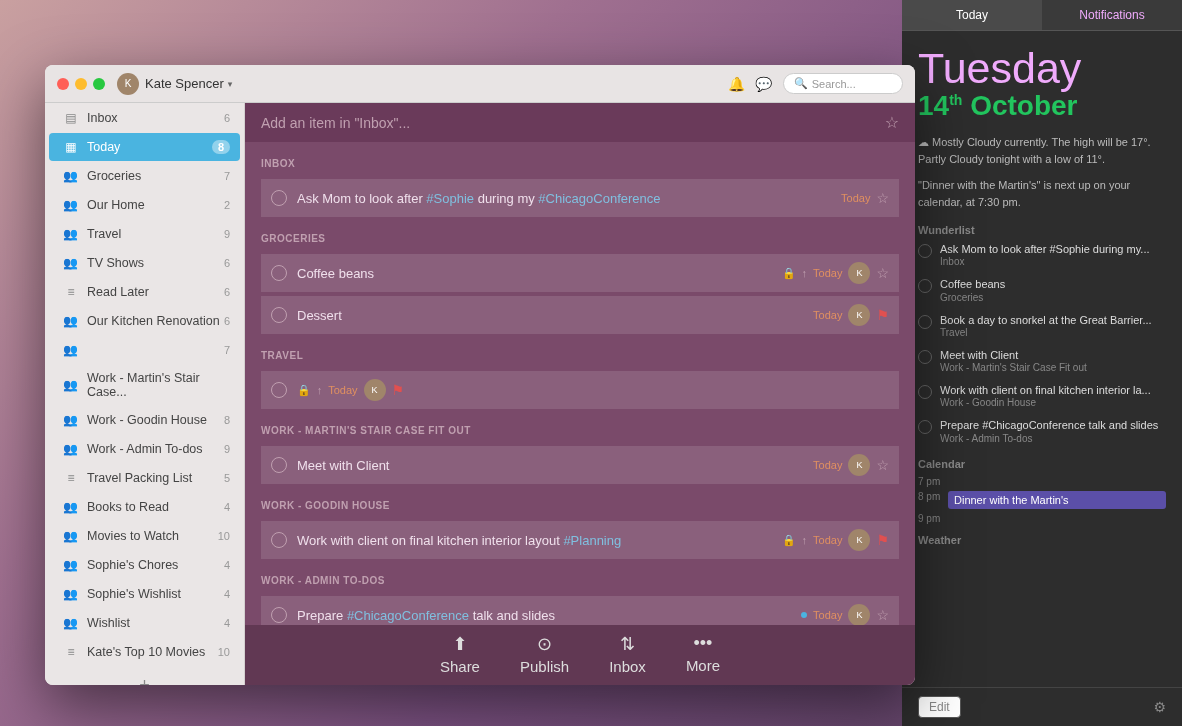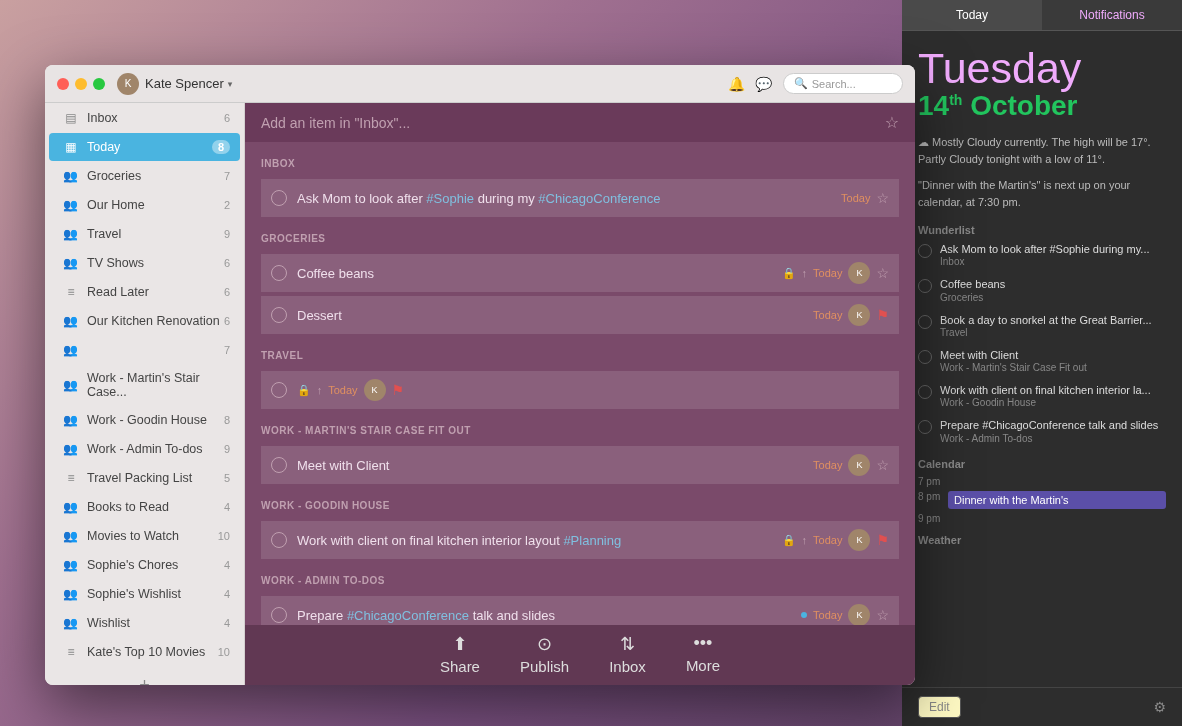--- a/index.html
+++ b/index.html
@@ -160,21 +160,21 @@
       display: flex;
       justify-content: space-between;
       align-items: center;
       padding: 8px 16px;
       border-top: 1px solid #444;
     }
 
     .edit-btn {
       font-size: 12px;
       color: #888;
-      background: #fef9c3;
+      background: #ffffff;
       border: 1px solid #555;
       border-radius: 4px;
       padding: 3px 10px;
       cursor: pointer;
     }
 
     
     .app-window {
       position: absolute;
       left: 45px;

